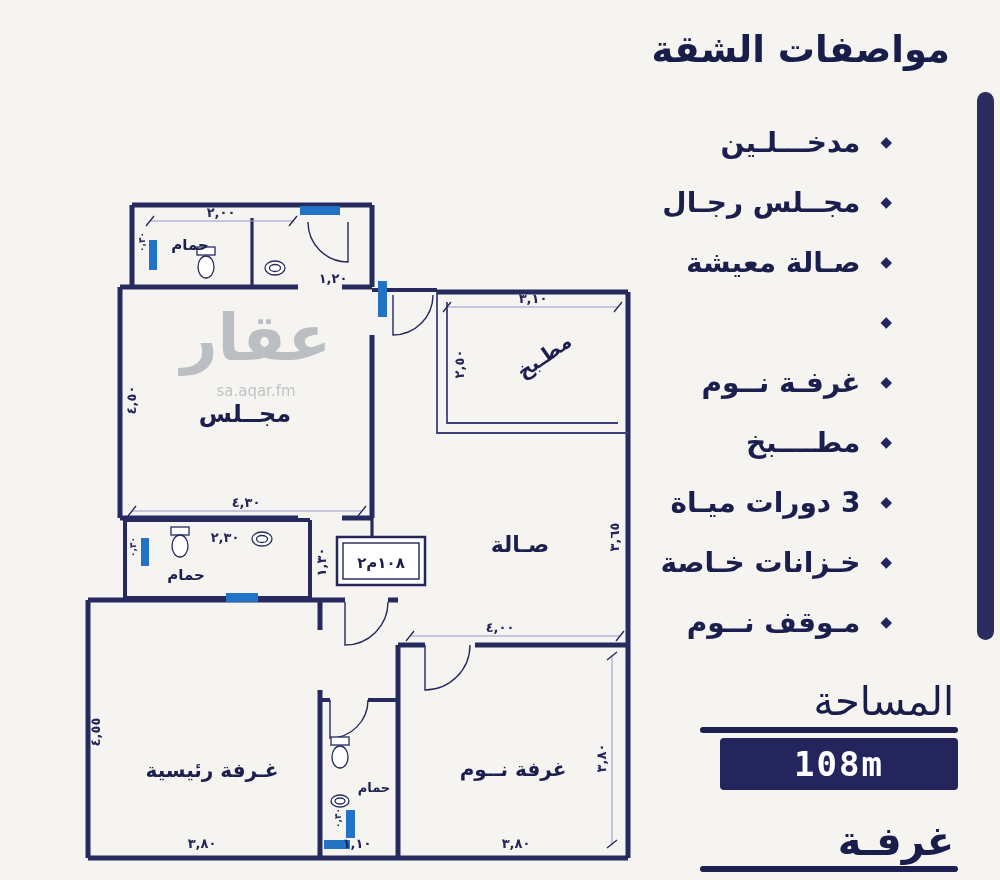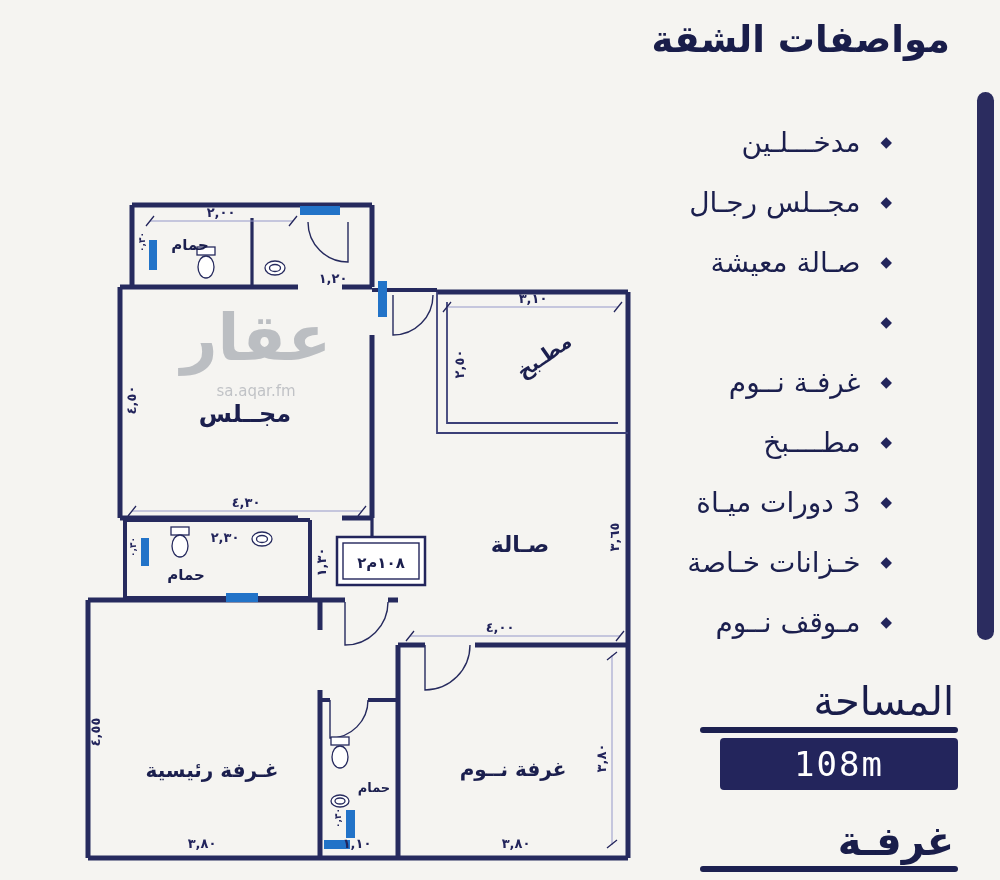--- a/index.html
+++ b/index.html
@@ -20,36 +20,36 @@
   .dim{fill:#23255c;font-weight:bold;font-size:13px;}
   .dim-sm{font-size:9px;}
   .room{fill:#1b1f4e;font-weight:bold;}
   .blue{fill:#2273c8;}
   .fixture{stroke:#262a5e;stroke-width:1.3;fill:#ffffff;}
   .wm{fill:#8d929c;opacity:.55;font-weight:bold;}
   .wm-sub{fill:#8d929c;opacity:.5;}
   
   .spec-panel{position:absolute;top:0;right:0;width:380px;height:880px;direction:rtl;text-align:right;color:#191d4a;}
   .side-bar{position:absolute;top:92px;right:6px;width:17px;height:548px;background:#2b2c5f;border-radius:9px;}
-  .title{position:absolute;top:18px;right:50px;margin:0;font-size:37px;font-weight:bold;color:#191d4a;white-space:nowrap;}
+  .title{position:absolute;top:28px;right:50px;margin:0;font-size:37px;font-weight:bold;color:#191d4a;white-space:nowrap;}
   .features{position:absolute;top:112px;right:108px;margin:0;padding:0;list-style:none;}
   .feature{display:flex;align-items:center;height:60px;direction:rtl;}
   .bullet{color:#23255c;font-size:15px;line-height:1;margin-left:20px;}
-  .feature .label{font-size:28px;font-weight:normal;color:#1b1f4e;white-space:nowrap;}
+  .feature .label{font-size:28px;font-weight:bold;color:#1b1f4e;white-space:nowrap;}
   .area-label{position:absolute;top:678px;right:46px;font-size:40px;font-weight:normal;white-space:nowrap;}
   .rule{position:absolute;right:42px;width:258px;height:6px;background:#1c2050;border-radius:3px;}
   .rule-area{top:727px;}
   .rule-price{top:866px;}
   .area-box{
     position:absolute;top:738px;right:42px;width:238px;height:52px;
     background:#23255c;border-radius:4px;
     display:flex;align-items:center;justify-content:center;
   }
   .area-box span{
-    font-family:"DejaVu Sans Mono",monospace;font-size:34px;font-weight:normal;
+    font-family:"DejaVu Sans Mono",monospace;font-size:34px;font-weight:bold;
     color:#ffffff;letter-spacing:2px;direction:ltr;
   }
   .price-label{position:absolute;top:818px;right:46px;font-size:40px;font-weight:bold;white-space:nowrap;}
 </style>
 </head>
 <body>
 
 <div class="screen">
 
   <svg class="plan" width="660" height="880" viewBox="0 0 660 880" xmlns="http://www.w3.org/2000/svg">

